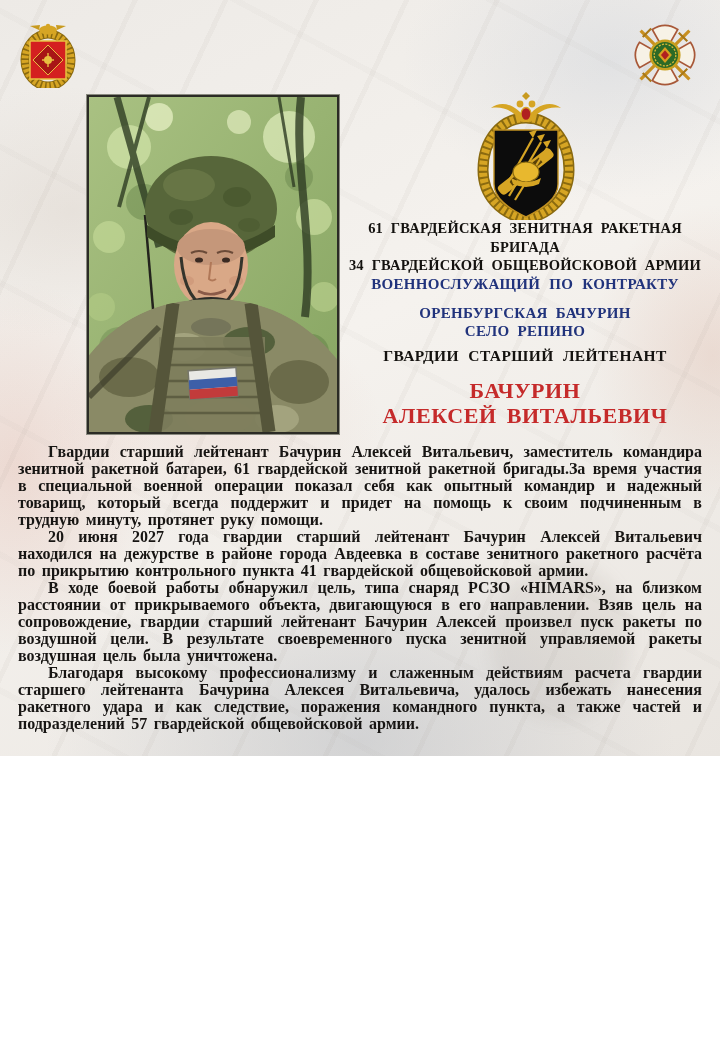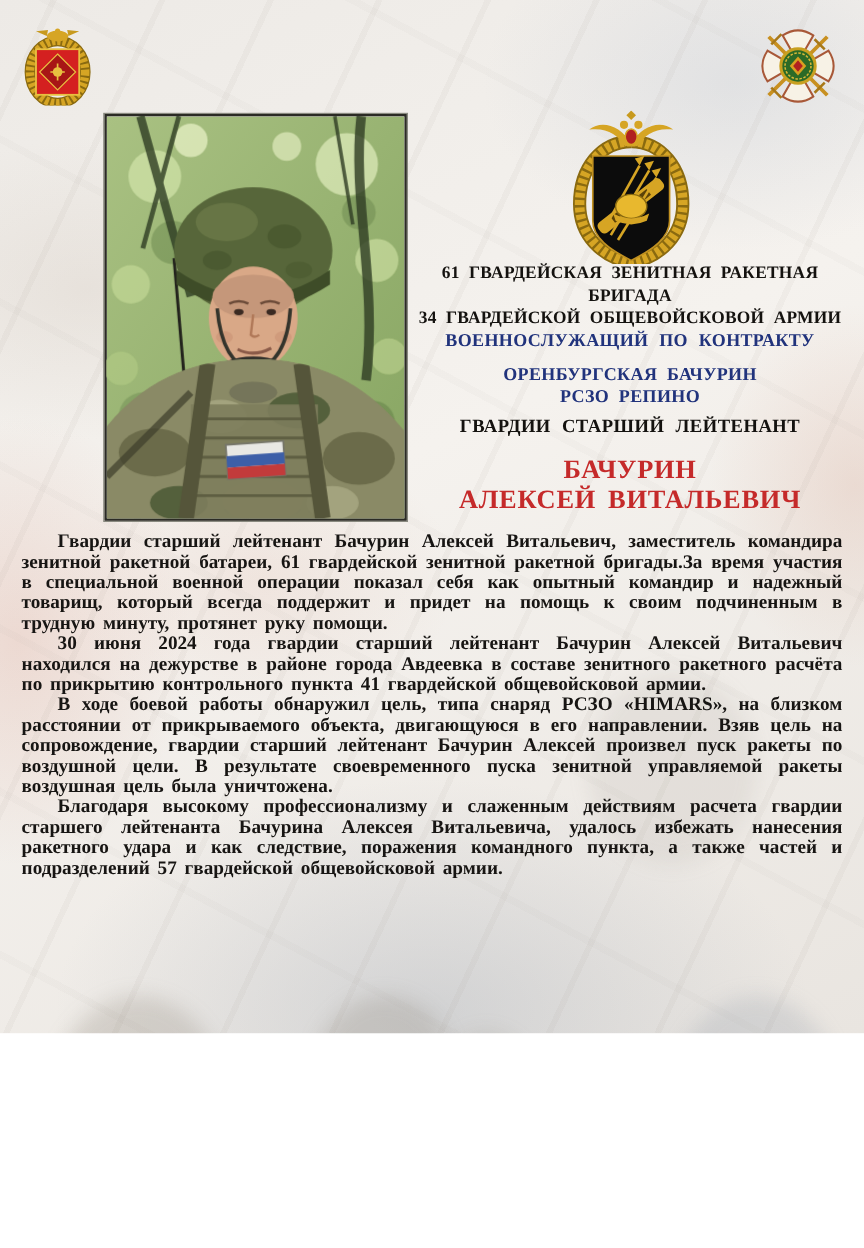--- a/index.html
+++ b/index.html
@@ -1,17 +1,17 @@
 <!DOCTYPE html>
 <html><head>
 <meta charset="utf-8">
 <style>
   html,body{margin:0;padding:0;}
   body{width:720px;height:1040px;overflow:hidden;font-family:"Liberation Serif","DejaVu Serif",serif;}
-  .poster{position:relative;width:720px;height:861px;overflow:hidden;
+  .poster{position:relative;width:720px;height:756px;overflow:hidden;
     background:
       radial-gradient(ellipse 300px 200px at 85% 8%, rgba(180,190,205,0.28), transparent 70%),
       radial-gradient(ellipse 260px 180px at 10% 28%, rgba(212,202,192,0.35), transparent 70%),
       radial-gradient(ellipse 200px 260px at 2% 62%, rgba(205,128,108,0.22), transparent 72%),
       radial-gradient(ellipse 170px 210px at 99% 47%, rgba(205,140,115,0.20), transparent 72%),
       radial-gradient(ellipse 230px 160px at 30% 56%, rgba(210,150,130,0.14), transparent 72%),
       radial-gradient(ellipse 420px 260px at 50% 98%, rgba(148,158,172,0.30), transparent 75%),
       linear-gradient(155deg,#edeae6,#f5f2ee 45%,#e9e5e0);}
   .veins{position:absolute;inset:0;pointer-events:none;
     background:repeating-linear-gradient(115deg, transparent 0 38px, rgba(158,148,138,0.07) 38px 43px, transparent 43px 82px),
@@ -201,31 +201,31 @@
     </g>
   </svg>
 
   <div class="hcol unit">
     <div>61 ГВАРДЕЙСКАЯ  ЗЕНИТНАЯ  РАКЕТНАЯ  БРИГАДА</div>
     <div>34 ГВАРДЕЙСКОЙ  ОБЩЕВОЙСКОВОЙ  АРМИИ</div>
   </div>
   <div class="hcol service">ВОЕННОСЛУЖАЩИЙ  ПО  КОНТРАКТУ</div>
   <div class="hcol region">
     <div>ОРЕНБУРГСКАЯ  БАЧУРИН</div>
-    <div>РСЗО  РЕПИНО</div>
+    <div>СЕЛО  РЕПИНО</div>
   </div>
   <div class="hcol rank">ГВАРДИИ  СТАРШИЙ  ЛЕЙТЕНАНТ</div>
   <div class="hcol name">
     <div>БАЧУРИН</div>
     <div>АЛЕКСЕЙ ВИТАЛЬЕВИЧ</div>
   </div>
 
   <div class="bodytext">
     <p>Гвардии старший лейтенант Бачурин Алексей Витальевич, заместитель командира зенитной ракетной батареи, 61 гвардейской зенитной ракетной бригады.За время участия в специальной военной операции показал себя как опытный командир и надежный товарищ, который всегда поддержит и придет на помощь к своим подчиненным в трудную минуту, протянет руку помощи.</p>
-    <p>30 июня 2024 года гвардии старший лейтенант Бачурин Алексей Витальевич находился на дежурстве в районе города Авдеевка в составе зенитного ракетного расчёта по прикрытию контрольного пункта 41 гвардейской общевойсковой армии.</p>
+    <p>20 июня 2027 года гвардии старший лейтенант Бачурин Алексей Витальевич находился на дежурстве в районе города Авдеевка в составе зенитного ракетного расчёта по прикрытию контрольного пункта 41 гвардейской общевойсковой армии.</p>
     <p>В ходе боевой работы обнаружил цель, типа снаряд РСЗО «HIMARS», на близком расстоянии от прикрываемого объекта, двигающуюся в его направлении. Взяв цель на сопровождение, гвардии старший лейтенант Бачурин Алексей произвел пуск ракеты по воздушной цели. В результате своевременного пуска зенитной управляемой ракеты воздушная цель была уничтожена.</p>
     <p>Благодаря высокому профессионализму и слаженным действиям расчета гвардии старшего лейтенанта Бачурина Алексея Витальевича, удалось избежать нанесения ракетного удара и как следствие, поражения командного пункта, а также частей и подразделений 57 гвардейской общевойсковой армии.</p>
   </div>
 
   <div class="slogan">МОРЕ ПОТА  В СТРОЮ,  НИ КАПЛИ  КРОВИ В БОЮ!</div>
 
   <svg class="ribbon" viewBox="0 0 720 82">
     <defs>
       <linearGradient id="tailStripes" x1="0" y1="0" x2="0.18" y2="1">
         <stop offset="0" stop-color="#1d1a15"></stop>

